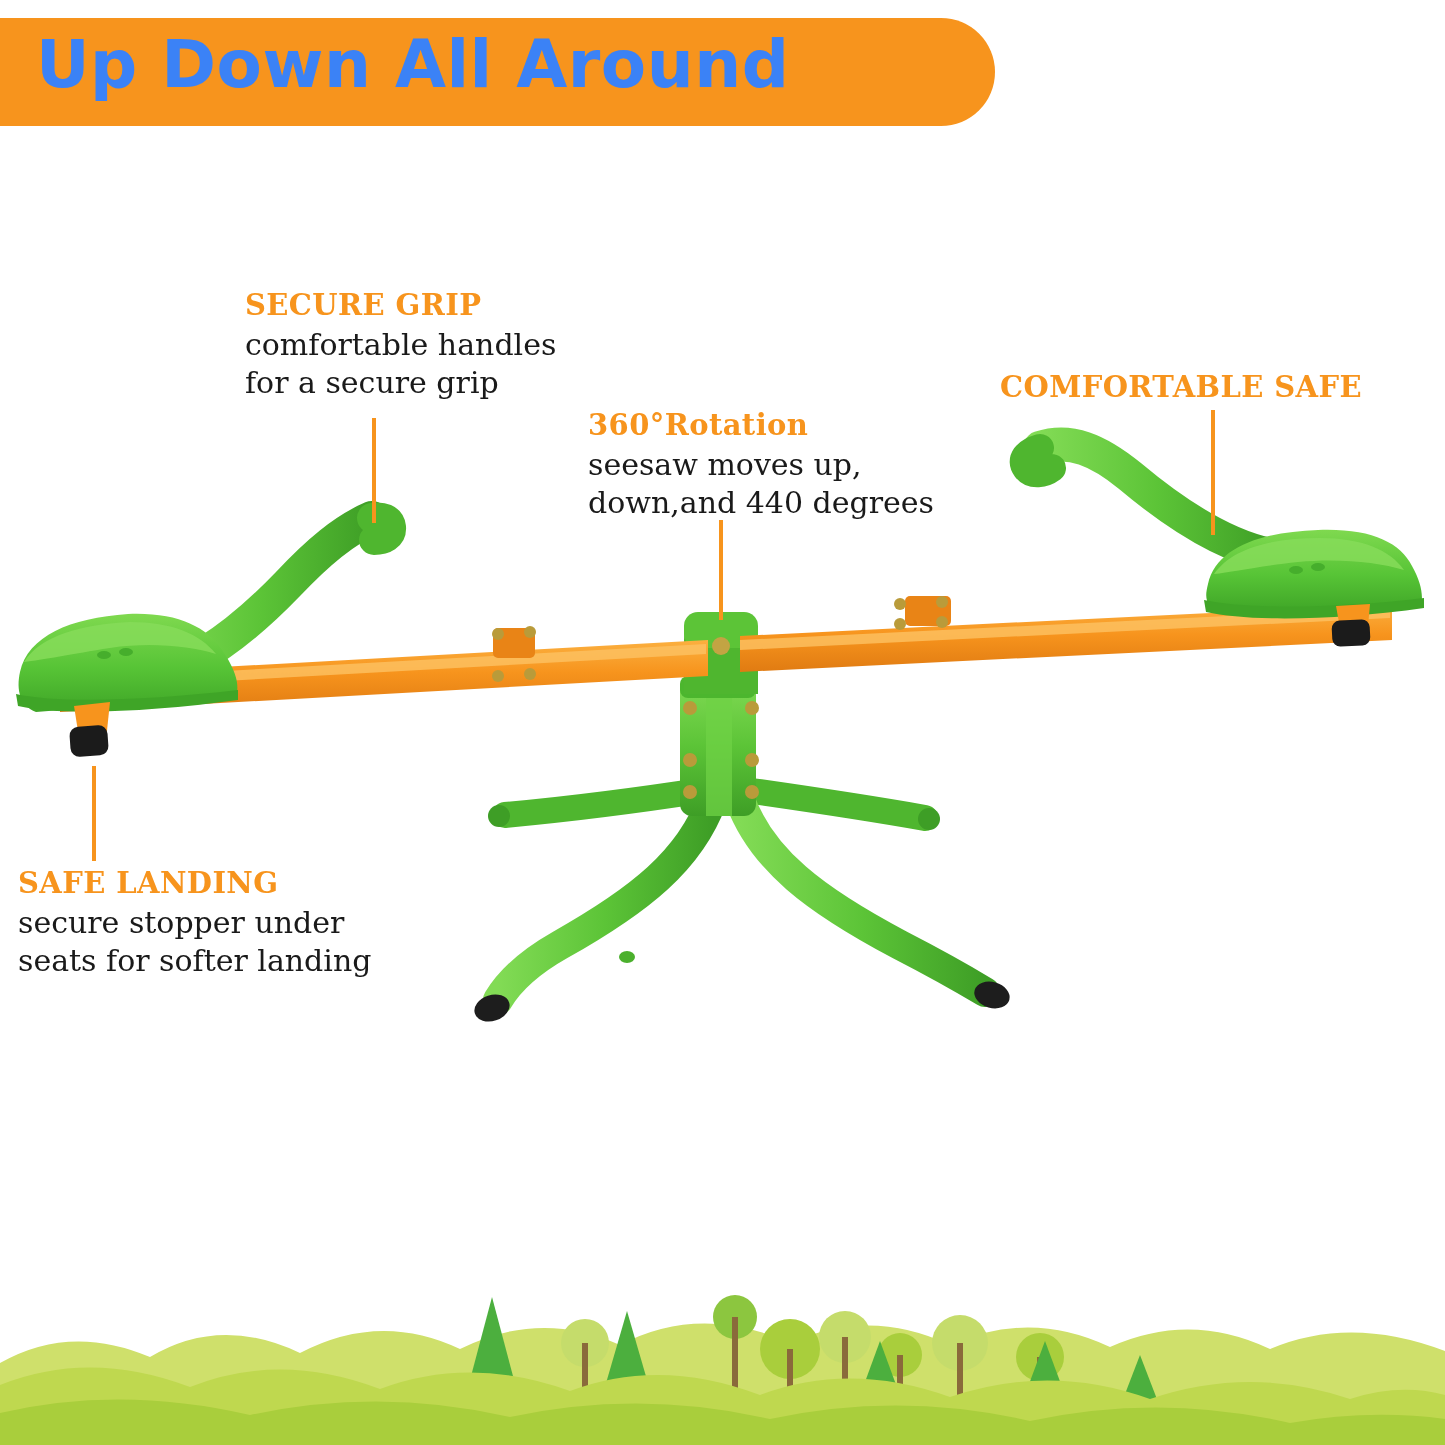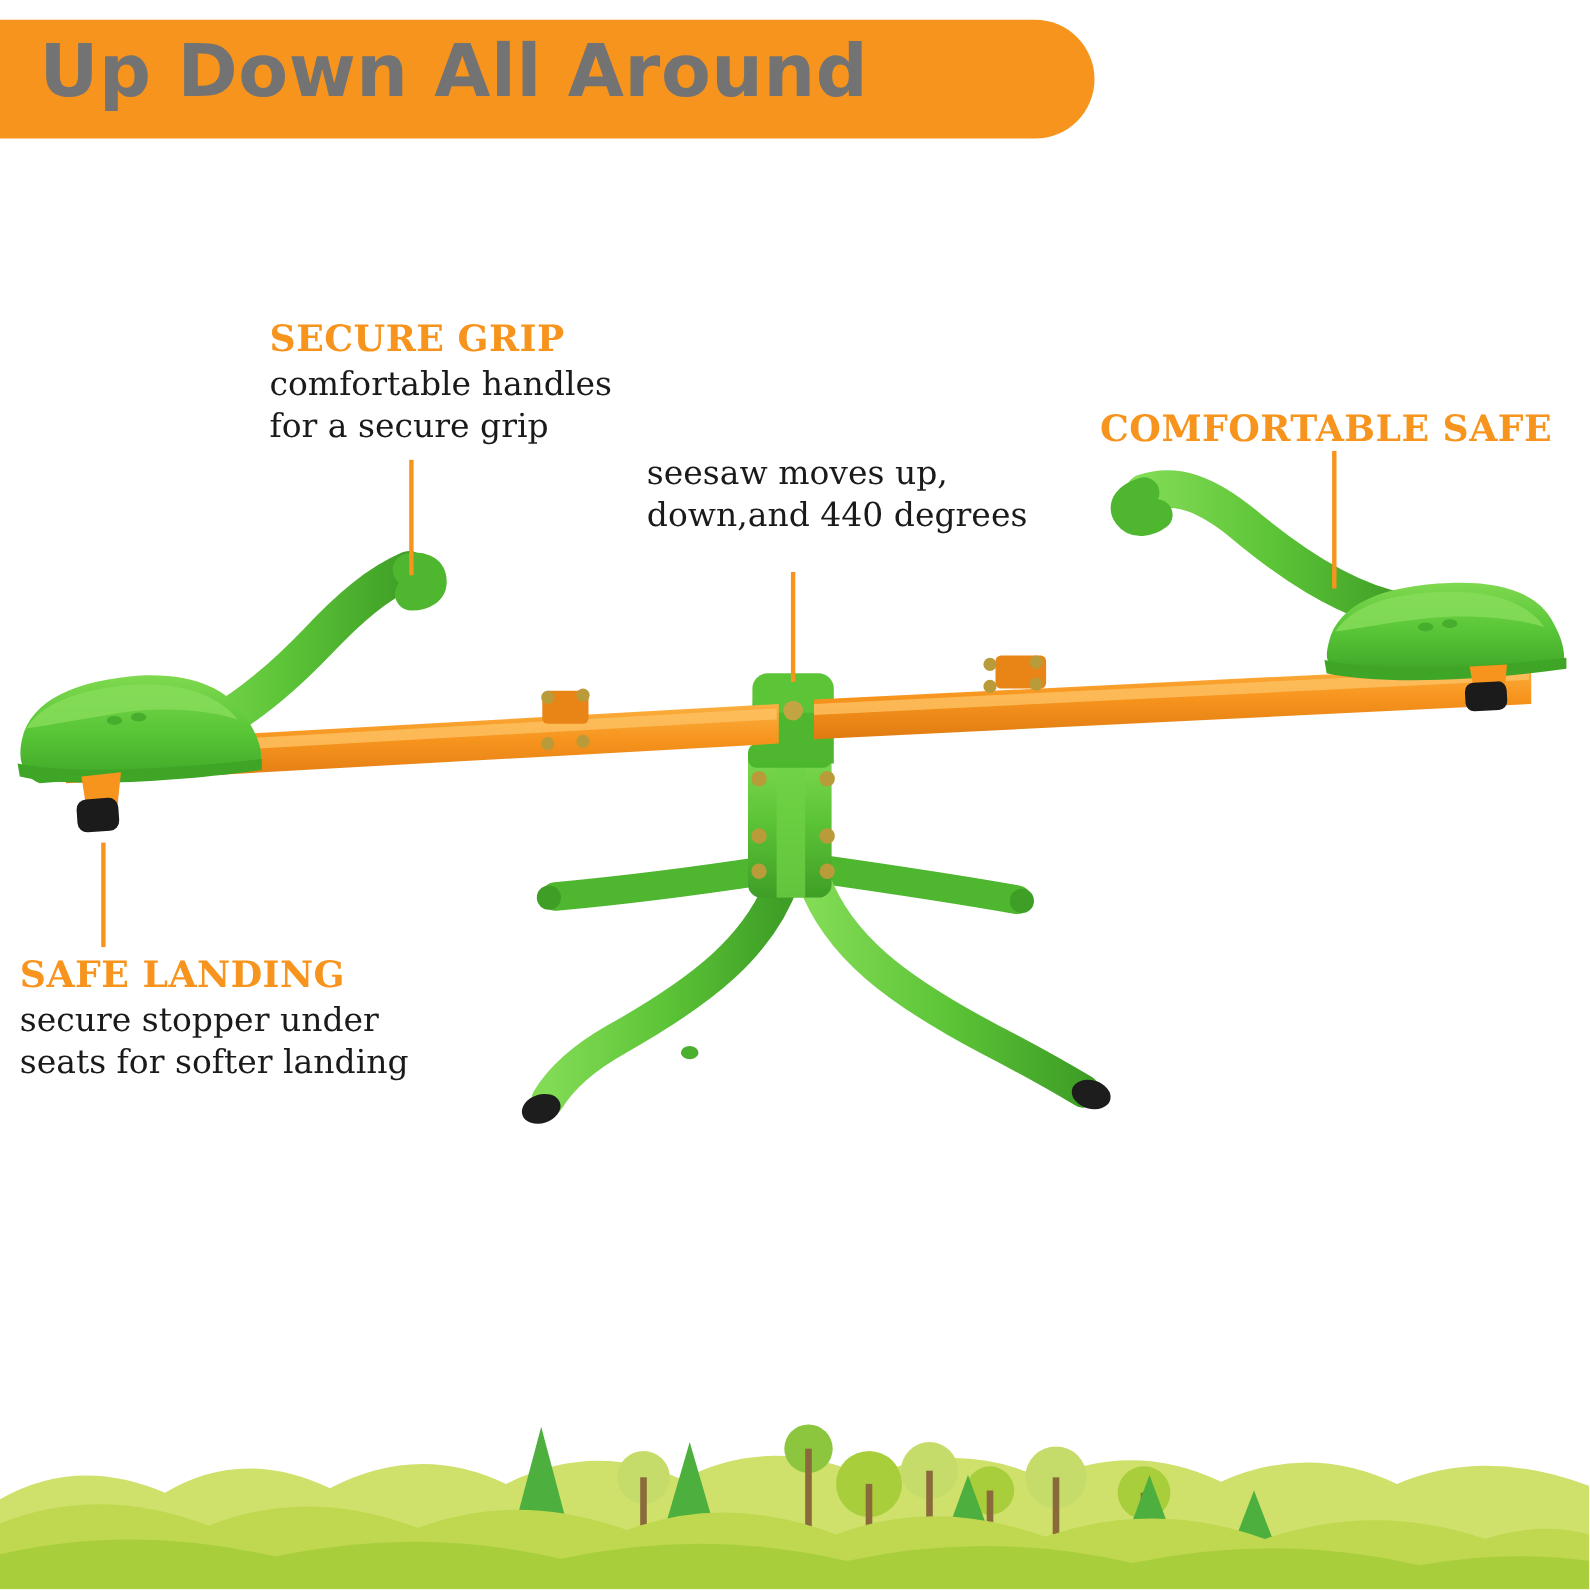--- a/index.html
+++ b/index.html
@@ -27,31 +27,31 @@
     border-radius: 0 54px 54px 0;
   }
   #title-text {
     position: absolute;
     left: 36px;
     top: 26px;
     font-family: "DejaVu Sans", sans-serif;
     font-weight: bold;
     font-size: 66px;
     letter-spacing: 0.5px;
-    color: #737373;
+    color: #3b82f6;
     white-space: nowrap;
   }
 
   
   .callout { position: absolute; }
   .callout .head {
     font-family: "DejaVu Serif", serif;
     font-weight: bold;
     color: #F7941D;
-    font-size: 33px;
+    font-size: 29px;
     letter-spacing: 0.4px;
     white-space: nowrap;
   }
   .callout .body {
     font-family: "DejaVu Serif", serif;
     color: #1a1a1a;
     font-size: 30px;
     line-height: 1.28;
     margin-top: 4px;
     white-space: pre-line;
@@ -213,20 +213,21 @@
   </svg>
 
   <div class="callout" id="callout-grip">
     <div class="head">SECURE GRIP</div>
     <div class="body">comfortable handles
 for a secure grip</div>
   </div>
   <div class="leader" style="left:372px; top:418px; width:4px; height:105px;"></div>
 
   <div class="callout" id="callout-rotation">
+    <div class="head">360°Rotation</div>
     <div class="body">seesaw moves up,
 down,and 440 degrees</div>
   </div>
   <div class="leader" style="left:719px; top:520px; width:4px; height:100px;"></div>
 
   <div class="callout" id="callout-seat">
     <div class="head">COMFORTABLE SAFE</div>
   </div>
   <div class="leader" style="left:1211px; top:410px; width:4px; height:125px;"></div>
 

